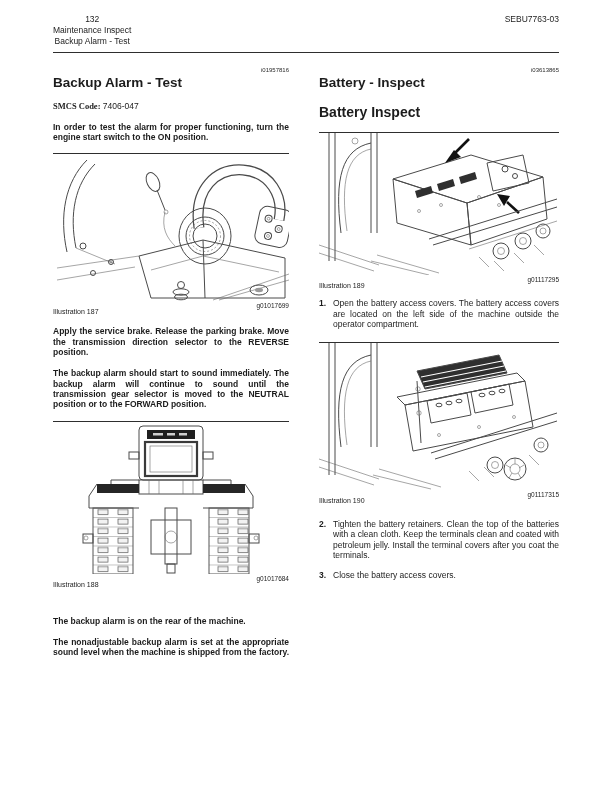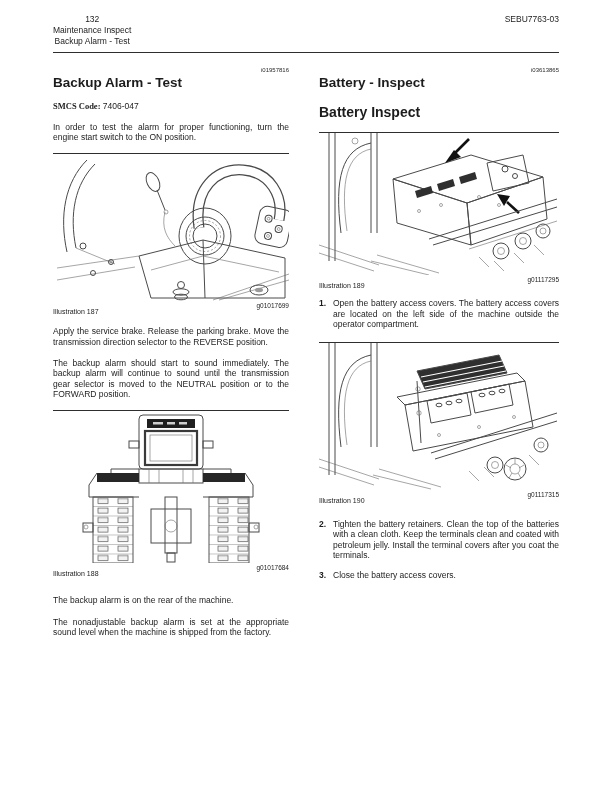--- a/index.html
+++ b/index.html
@@ -16,21 +16,21 @@
   .hdr-rule{border-top:1px solid #2e2e2e;margin-top:5px;height:0;}
   
   .cols{display:flex;margin-top:0;}
   .col-l{width:236px;margin-right:30px;flex:none;}
   .col-r{width:240px;flex:none;}
   .art-id{font-size:6px;text-align:right;margin-top:14px;color:#2a2a2a;}
   h1{font-size:13.5px;font-weight:bold;margin:3px 0 0 0;line-height:1.1;letter-spacing:0;}
   h2{font-size:14px;font-weight:bold;margin:14px 0 8px 0;line-height:1.1;}
   .smcs{font-size:8.5px;margin-top:10px;}
   .smcs b{font-weight:bold;font-family:Liberation Serif, serif;}
-  .para{font-size:8.5px;line-height:10.3px;text-align:justify;margin-top:11px;}
+  .para{font-size:8.5px;line-height:10.3px;text-align:justify;margin-top:11px;font-weight:bold;}
   .para.tight{}
   
   .illus{margin-top:11px;border-top:1px solid #2e2e2e;}
   .illus svg{display:block;}
   .cap{position:relative;height:14px;}
   .cap-label{position:absolute;left:0;bottom:0;font-size:7px;}
   .cap-code{position:absolute;right:0;top:1px;font-size:6.5px;}
   
   .step{display:flex;font-size:8.5px;line-height:10.3px;margin-top:10px;}
   .step-num{font-weight:bold;width:14px;flex:none;}
@@ -157,21 +157,21 @@
             <circle class="ink-thin" cx="33" cy="116" r="2"></circle>
           <rect class="ink" x="196" y="112" width="10" height="9"></rect>
             <circle class="ink-thin" cx="203" cy="116" r="2"></circle>
         </svg>
         <div class="cap">
           <span class="cap-label">Illustration 188</span>
           <span class="cap-code">g01017684</span>
         </div>
       </div>
 
-      <div class="para" style="margin-top:18px;">The backup alarm is on the rear of the machine.</div>
+      <div class="para" style="margin-top:28px;">The backup alarm is on the rear of the machine.</div>
       <div class="para tight">The nonadjustable backup alarm is set at the appropriate sound level when the machine is shipped from the factory.</div>
     </section>
 
     <section class="col-r">
       <div class="art-id">i03613865</div>
       <h1>Battery - Inspect</h1>
       <h2>Battery Inspect</h2>
 
       <div class="illus" style="margin-top:12px;">
         <svg width="240" height="142" viewBox="0 0 240 142">

